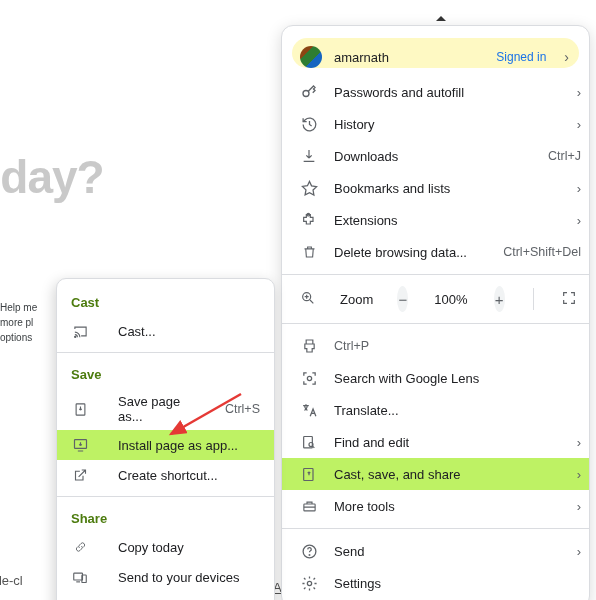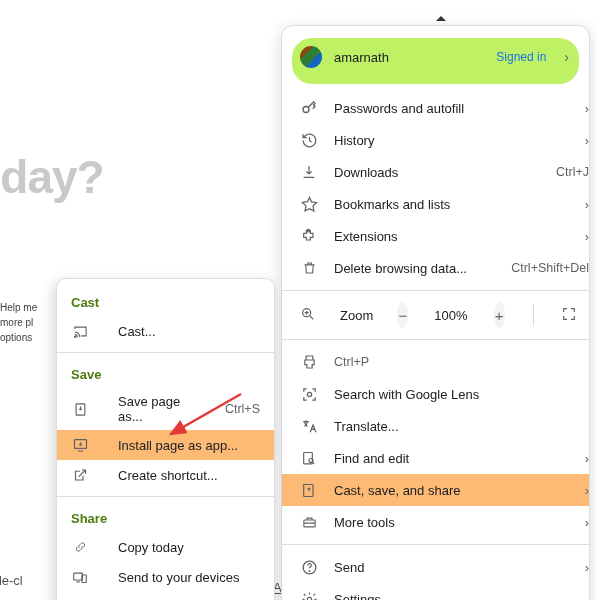--- a/index.html
+++ b/index.html
@@ -11,28 +11,28 @@
 .apps-link { position: absolute; left: 273px; top: 580px; font-size: 13px; color: #555; text-decoration: underline; }
 
 .watermark { position: absolute; right: 25px; bottom: 20px; color: #8a8a8a; }
 .watermark .title { font-size: 19px; color: #757575; font-weight: 400; }
 .watermark .sub { font-size: 12px; color: #9e9e9e; }
 
 
 .main-menu { position: absolute; right: 6px; top: 25px; width: 309px; background: #fff; border: 1px solid #dadce0; border-radius: 12px; box-shadow: 0 4px 16px rgba(0,0,0,0.15); padding: 6px 0 8px 0; }
 .arrow-up { position: absolute; top: -10px; left: 50%; width: 0; height: 0; border-left: 5px solid transparent; border-right: 5px solid transparent; border-bottom: 5px solid #333; }
 
-.profile-row { margin: 6px 10px 8px 10px; padding: 8px 10px 16px 8px; background: #bef264; border-radius: 20px; display: flex; align-items: center; gap: 12px; cursor: pointer; justify-content: center; }
+.profile-row { margin: 6px 10px 8px 10px; padding: 8px 10px 0 8px; background: #fef9c3; border-radius: 20px; display: flex; align-items: center; gap: 12px; cursor: pointer; justify-content: center; }
 .avatar { width: 22px; height: 22px; border-radius: 50%; background: linear-gradient(135deg,#8b4513 30%,#2e7d32 30%,#2e7d32 60%,#1565c0 60%); flex: none; }
 .profile-name { flex: 1; color: #202124; }
 .signed-in { font-size: 12px; color: #1a73e8; }
 .chev { color: #5f6368; font-size: 14px; margin-left: 6px; }
 
-.mi { display: flex; align-items: center; gap: 16px; padding: 7px 0 7px 18px; cursor: pointer; min-height: 32px; }
-.mi.highlight { background: #fdba74; }
+.mi { display: flex; align-items: center; gap: 16px; padding: 7px 8px 7px 18px; cursor: pointer; min-height: 32px; }
+.mi.highlight { background: #bef264; }
 .mi .ico { width: 18px; height: 18px; display: flex; align-items: center; justify-content: center; color: #5f6368; flex: none; }
 .mi .lbl { flex: 1; color: #202124; }
 .mi .accel { color: #5f6368; font-size: 12.5px; }
 .mi .arrow { color: #5f6368; font-size: 13px; }
 
 .sep { height: 1px; background: #dadce0; margin: 6px 0; }
 
 .zoom-row { display: flex; align-items: center; gap: 24px; padding: 5px 12px 5px 18px; }
 .zoom-row .ico { width: 18px; height: 18px; color: #5f6368; }
 .zoom-row .lbl { flex: 1; }

